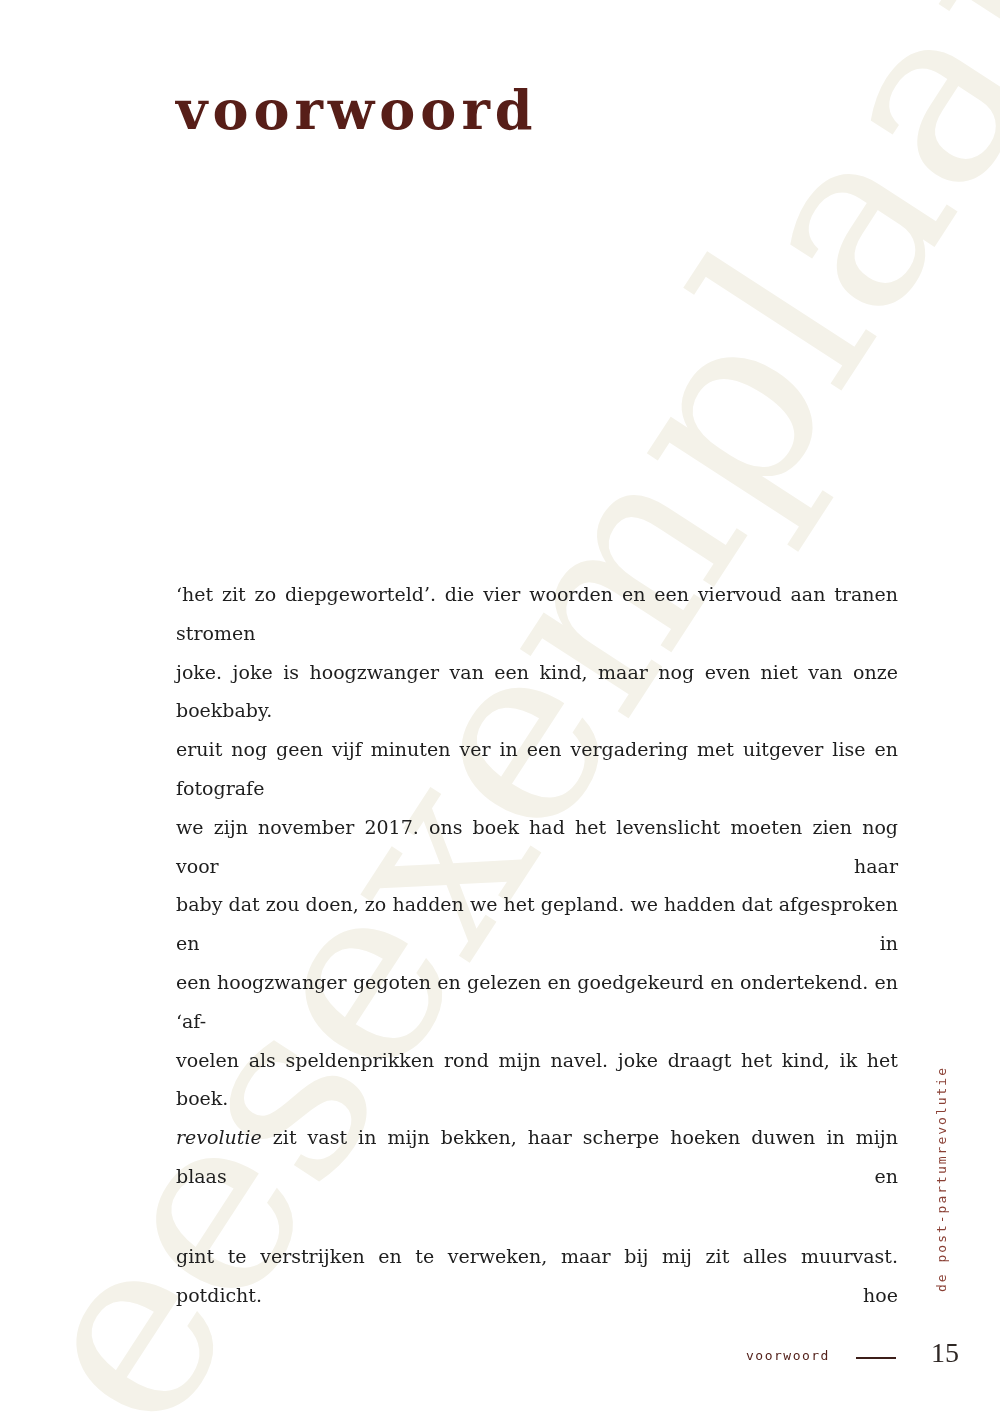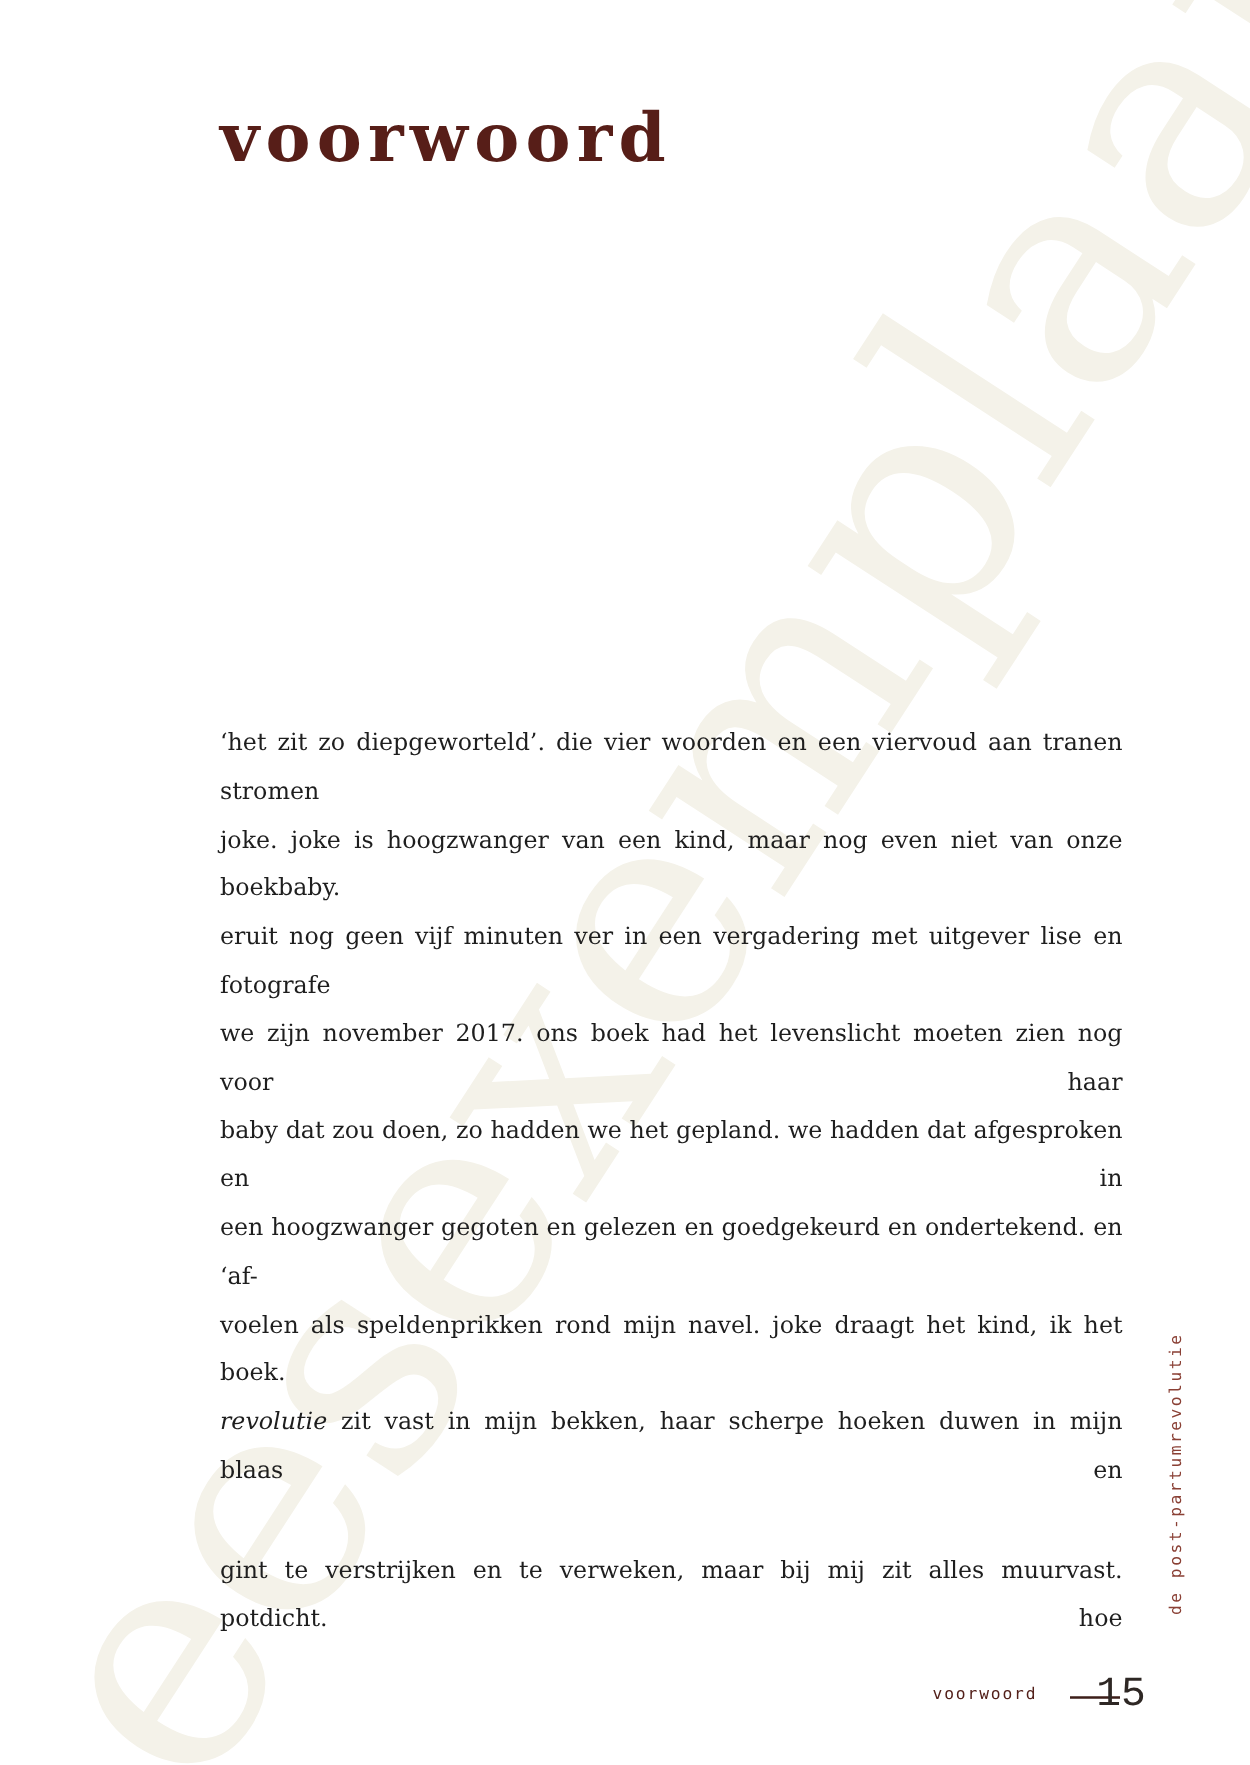--- a/index.html
+++ b/index.html
@@ -87,24 +87,24 @@
   .footer-rule {
     position: absolute;
     left: 856px;
     top: 20px;
     width: 40px;
     height: 2px;
     background: #3c1e19;
   }
   .page-number {
     position: absolute;
-    left: 877px;
+    left: 931px;
     top: 0px;
-    font-family: Liberation Mono, monospace;
-    font-size: 33px;
+    font-family: Liberation Serif, serif;
+    font-size: 28px;
     color: #2e2724;
   }
 </style>
 </head>
 <body>
 
 <div class="page">
 
   <div class="watermark">Leesexemplaar</div>
 

